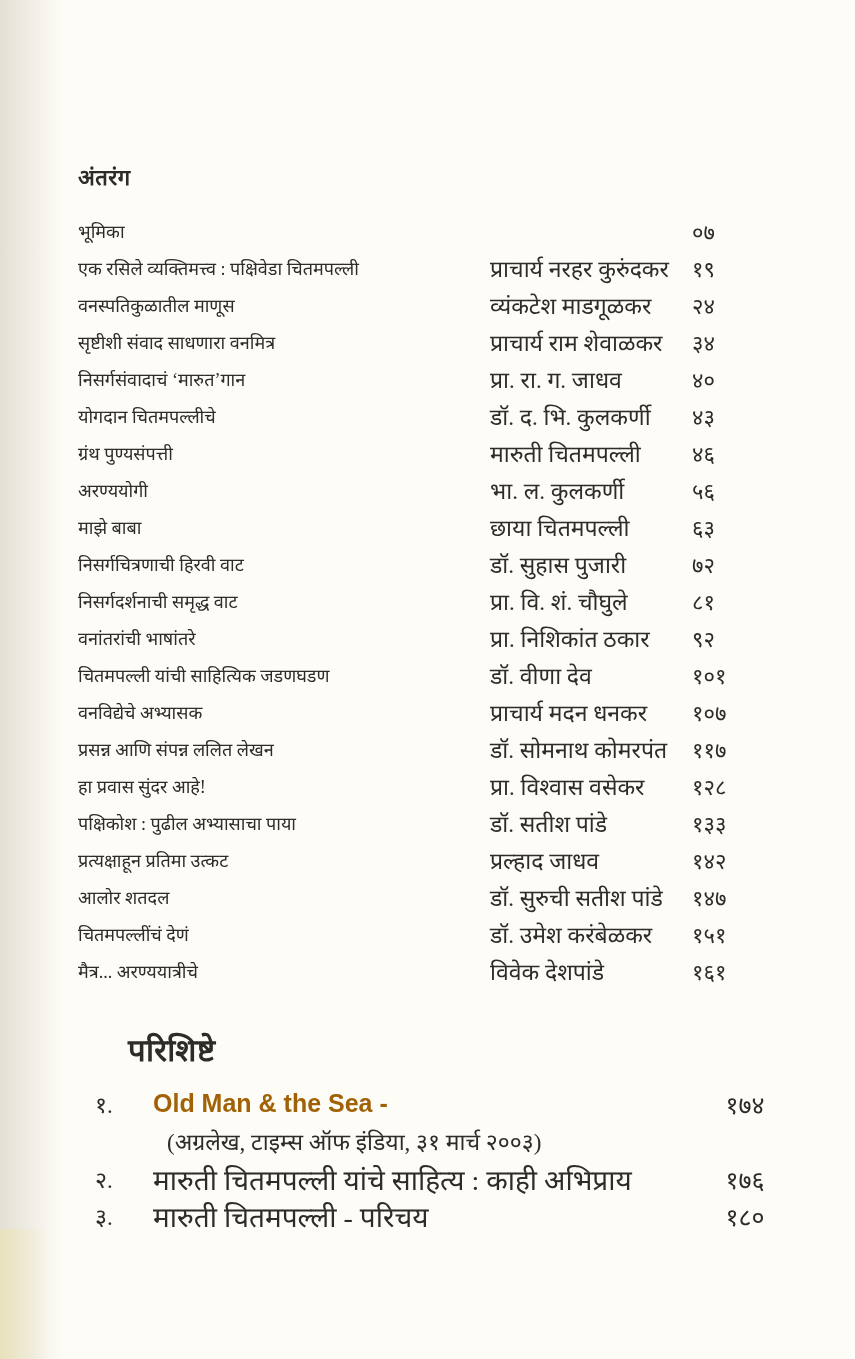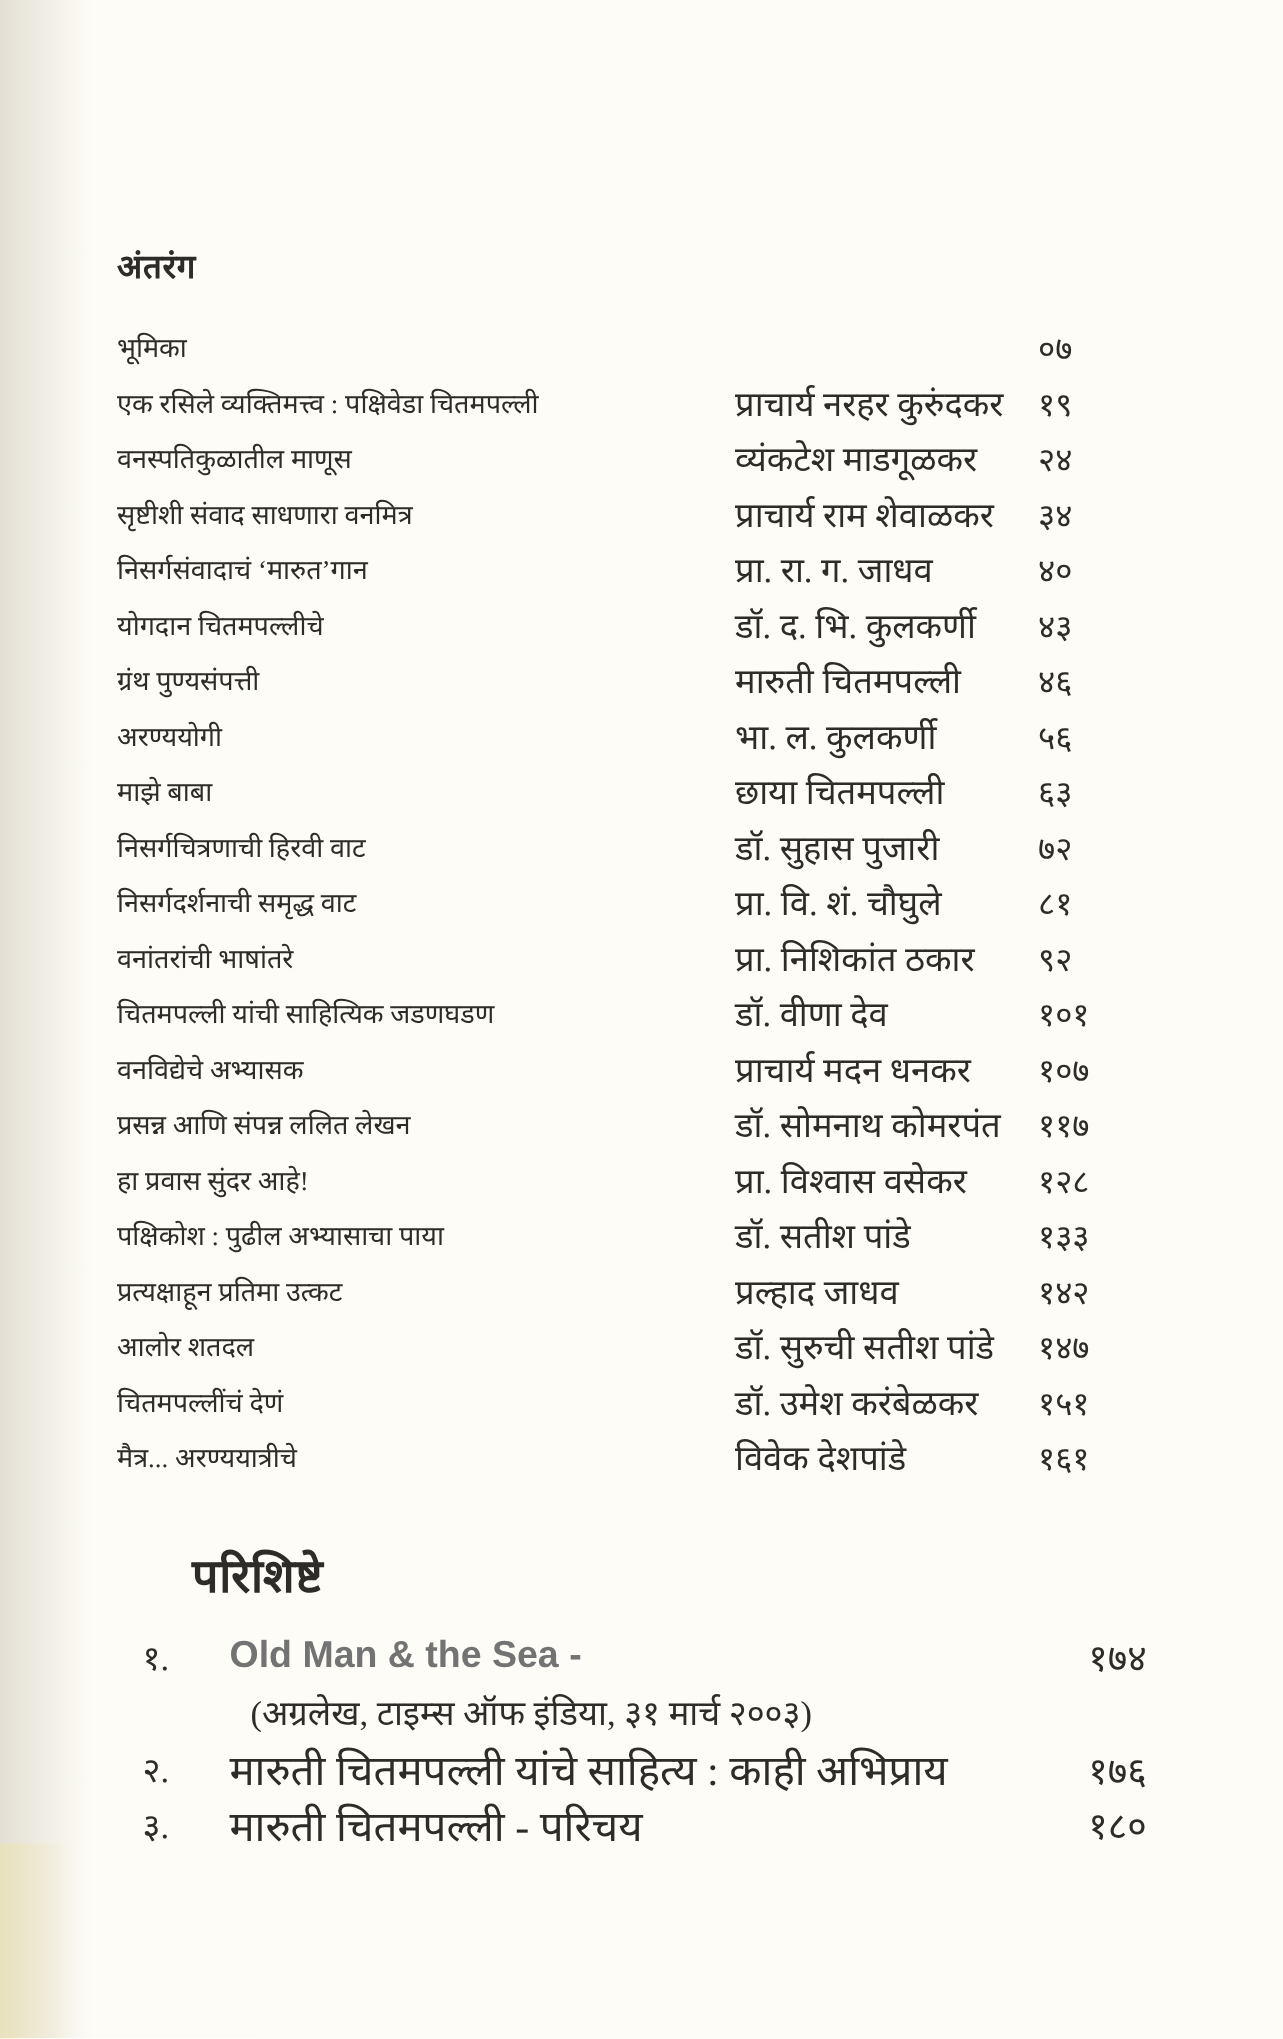--- a/index.html
+++ b/index.html
@@ -41,21 +41,21 @@
   .apx-title { flex:1; font-size:28px; white-space:nowrap; }
   .apx-page  { width:70px; font-size:25px; text-align:center; }
   .apx-sub {
     margin-left:72px; height:38px; display:flex; align-items:center;
     font-size:23px; white-space:nowrap;
   }
   .apx-sub:empty { display:none; }
   
   .apx-item:first-child .apx-title {
     font-family:"Liberation Sans","DejaVu Sans",sans-serif;
-    font-size:25px; font-weight:bold; color:#737373;
+    font-size:25px; font-weight:bold; color:#a16207;
   }
 </style>
 </head>
 <body>
 
 <div class="page">
 
   <div class="edge-left"></div>
   <div class="edge-bottom-left"></div>
 

